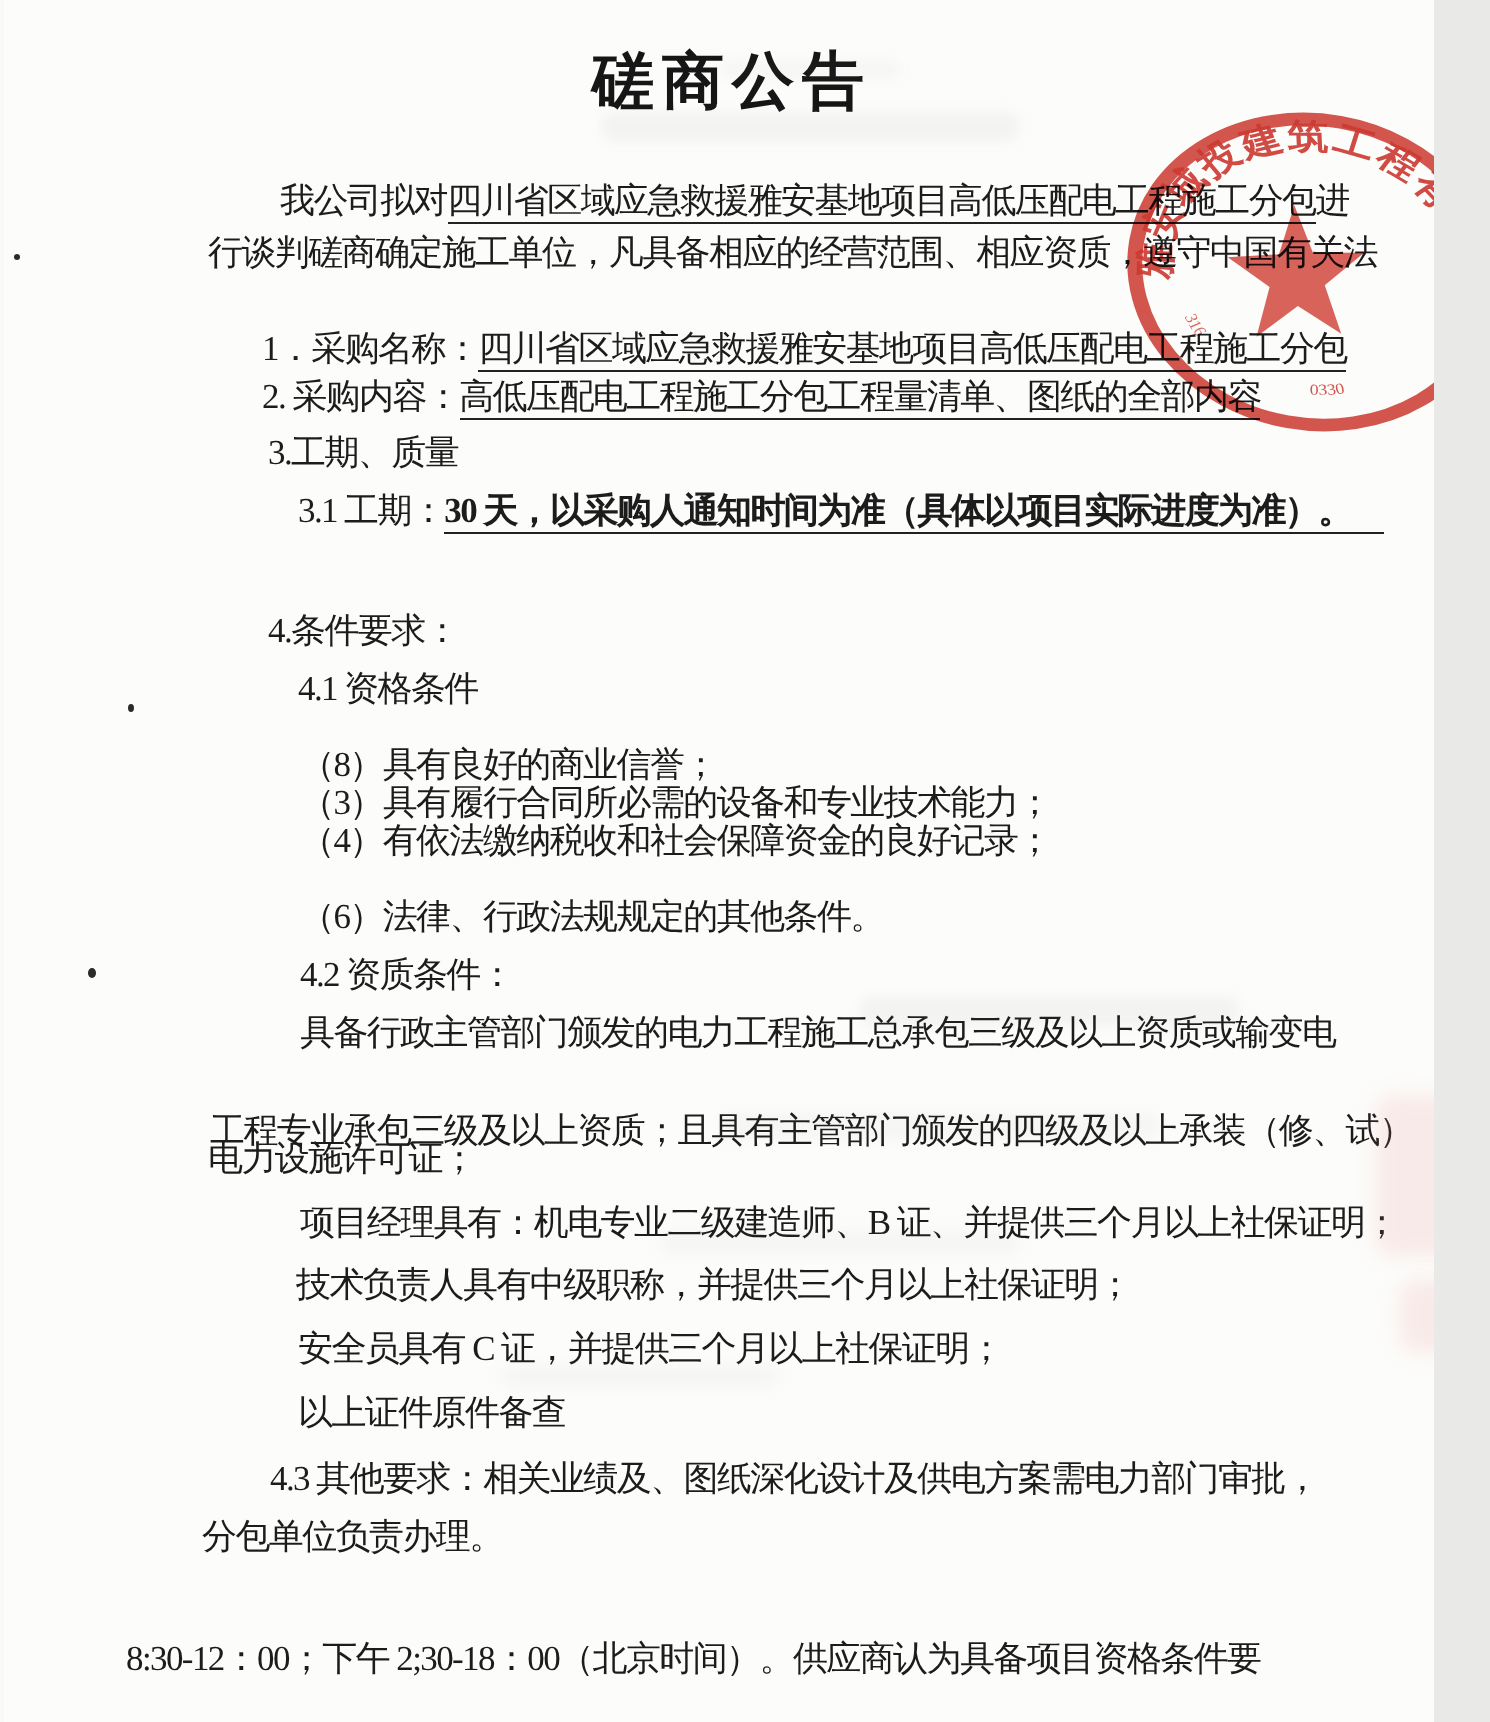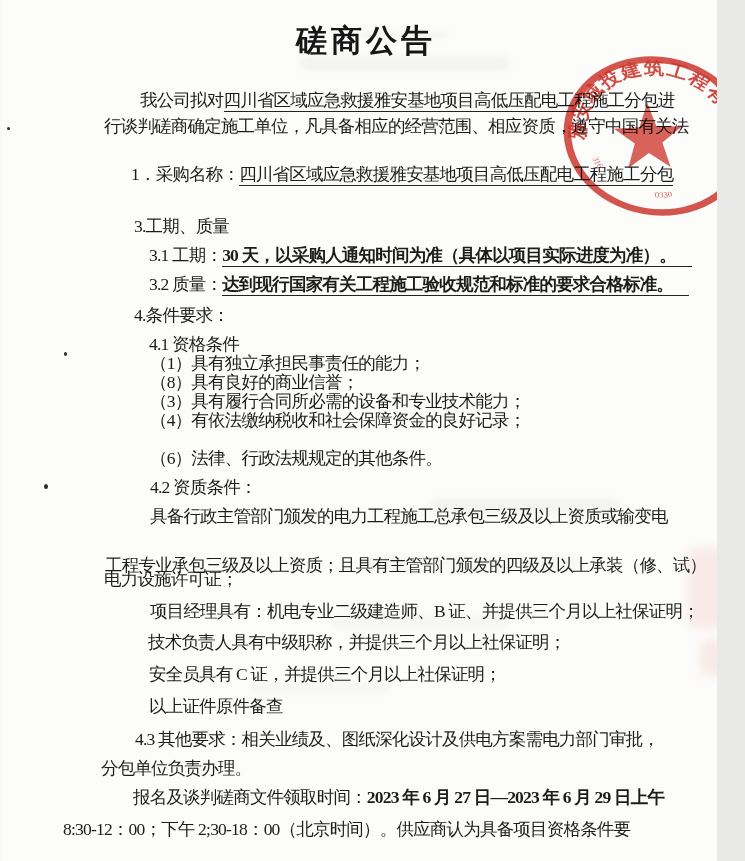--- a/index.html
+++ b/index.html
@@ -26,46 +26,44 @@
 <body>
 
 <div class="page">
 
   <h1 class="title">磋商公告</h1>
 
   <p class="ln" style="top:90px;left:140px"><span>我公司拟对</span><span class="u b">四川省区域应急救援雅安基地项目高低压配电工程施工分包</span><span>进</span></p>
   <p class="ln" style="top:116px;left:104px">行谈判磋商确定施工单位，凡具备相应的经营范围、相应资质，遵守中国有关法</p>
 
   <p class="ln" style="top:164px;left:131px"><span class="b">1．采购名称：</span><span class="u b">四川省区域应急救援雅安基地项目高低压配电工程施工分包</span></p>
+  <p class="ln" style="top:188px;left:131px"><span class="b">2. 采购内容：</span><span class="u b">高低压配电工程施工分包工程量清单、图纸的全部内容</span></p>
 
   <p class="ln b" style="top:216px;left:134px">3.工期、质量</p>
   <p class="ln" style="top:245px;left:149px"><span class="b">3.1 工期：</span><span class="u sb tail">30 天，以采购人通知时间为准（具体以项目实际进度为准）。</span></p>
-  <p class="ln" style="top:274px;left:149px"><span class="b">3.2 质量：</span><span class="u sb tail">达到现行国家有关工程施工验收规范和标准的要求合格标准。</span></p>
 
   <p class="ln b" style="top:305px;left:134px">4.条件要求：</p>
   <p class="ln" style="top:334px;left:149px">4.1 资格条件</p>
-  <p class="ln" style="top:353px;left:150px">（1）具有独立承担民事责任的能力；</p>
   <p class="ln" style="top:372px;left:150px">（8）具有良好的商业信誉；</p>
   <p class="ln" style="top:391px;left:150px">（3）具有履行合同所必需的设备和专业技术能力；</p>
   <p class="ln" style="top:410px;left:150px">（4）有依法缴纳税收和社会保障资金的良好记录；</p>
   <p class="ln" style="top:448px;left:150px">（6）法律、行政法规规定的其他条件。</p>
 
   <p class="ln" style="top:477px;left:150px">4.2 资质条件：</p>
   <p class="ln" style="top:506px;left:150px">具备行政主管部门颁发的电力工程施工总承包三级及以上资质或输变电</p>
   <p class="ln" style="top:555px;left:105px">工程专业承包三级及以上资质；且具有主管部门颁发的四级及以上承装（修、试）</p>
   <p class="ln" style="top:569px;left:104px">电力设施许可证；</p>
   <p class="ln" style="top:601px;left:150px">项目经理具有：机电专业二级建造师、B 证、并提供三个月以上社保证明；</p>
   <p class="ln" style="top:632px;left:148px">技术负责人具有中级职称，并提供三个月以上社保证明；</p>
   <p class="ln" style="top:664px;left:149px">安全员具有 C 证，并提供三个月以上社保证明；</p>
   <p class="ln" style="top:696px;left:149px">以上证件原件备查</p>
 
   <p class="ln" style="top:729px;left:135px"><span>4.3 其他要求：</span><span>相关业绩及、图纸深化设计及供电方案需电力部门审批，</span></p>
   <p class="ln" style="top:758px;left:101px">分包单位负责办理。</p>
 
-  <p class="ln" style="top:787px;left:133px"><span class="b">报名及谈判磋商文件领取时间：</span><span class="sb">2023 年 6 月 27 日—2023 年 6 月 29 日上午</span></p>
   <p class="ln" style="top:819px;left:63px">8:30-12：00；下午 2;30-18：00（北京时间）。供应商认为具备项目资格条件要</p>
 
   <svg class="seal" width="224" height="224" viewBox="0 0 224 224" aria-hidden="true">
     <g transform="rotate(10 112 112)">
       <g transform="translate(112 112) scale(1 0.845)">
         <circle r="90" fill="none" stroke="#cf3930" stroke-width="7.5" opacity="0.85"></circle>
         <path id="arcName" d="M -70.5 19 A 73 73 0 1 1 70.5 19" fill="none"></path>
         <path id="arcNum" d="M -63 34 A 71 71 0 0 0 63 34" fill="none"></path>
         <text font-size="20.5" font-weight="bold" fill="#cf3930" opacity="0.9">
           <textPath href="#arcName" textLength="262">雅安城投建筑工程有限公司</textPath>

